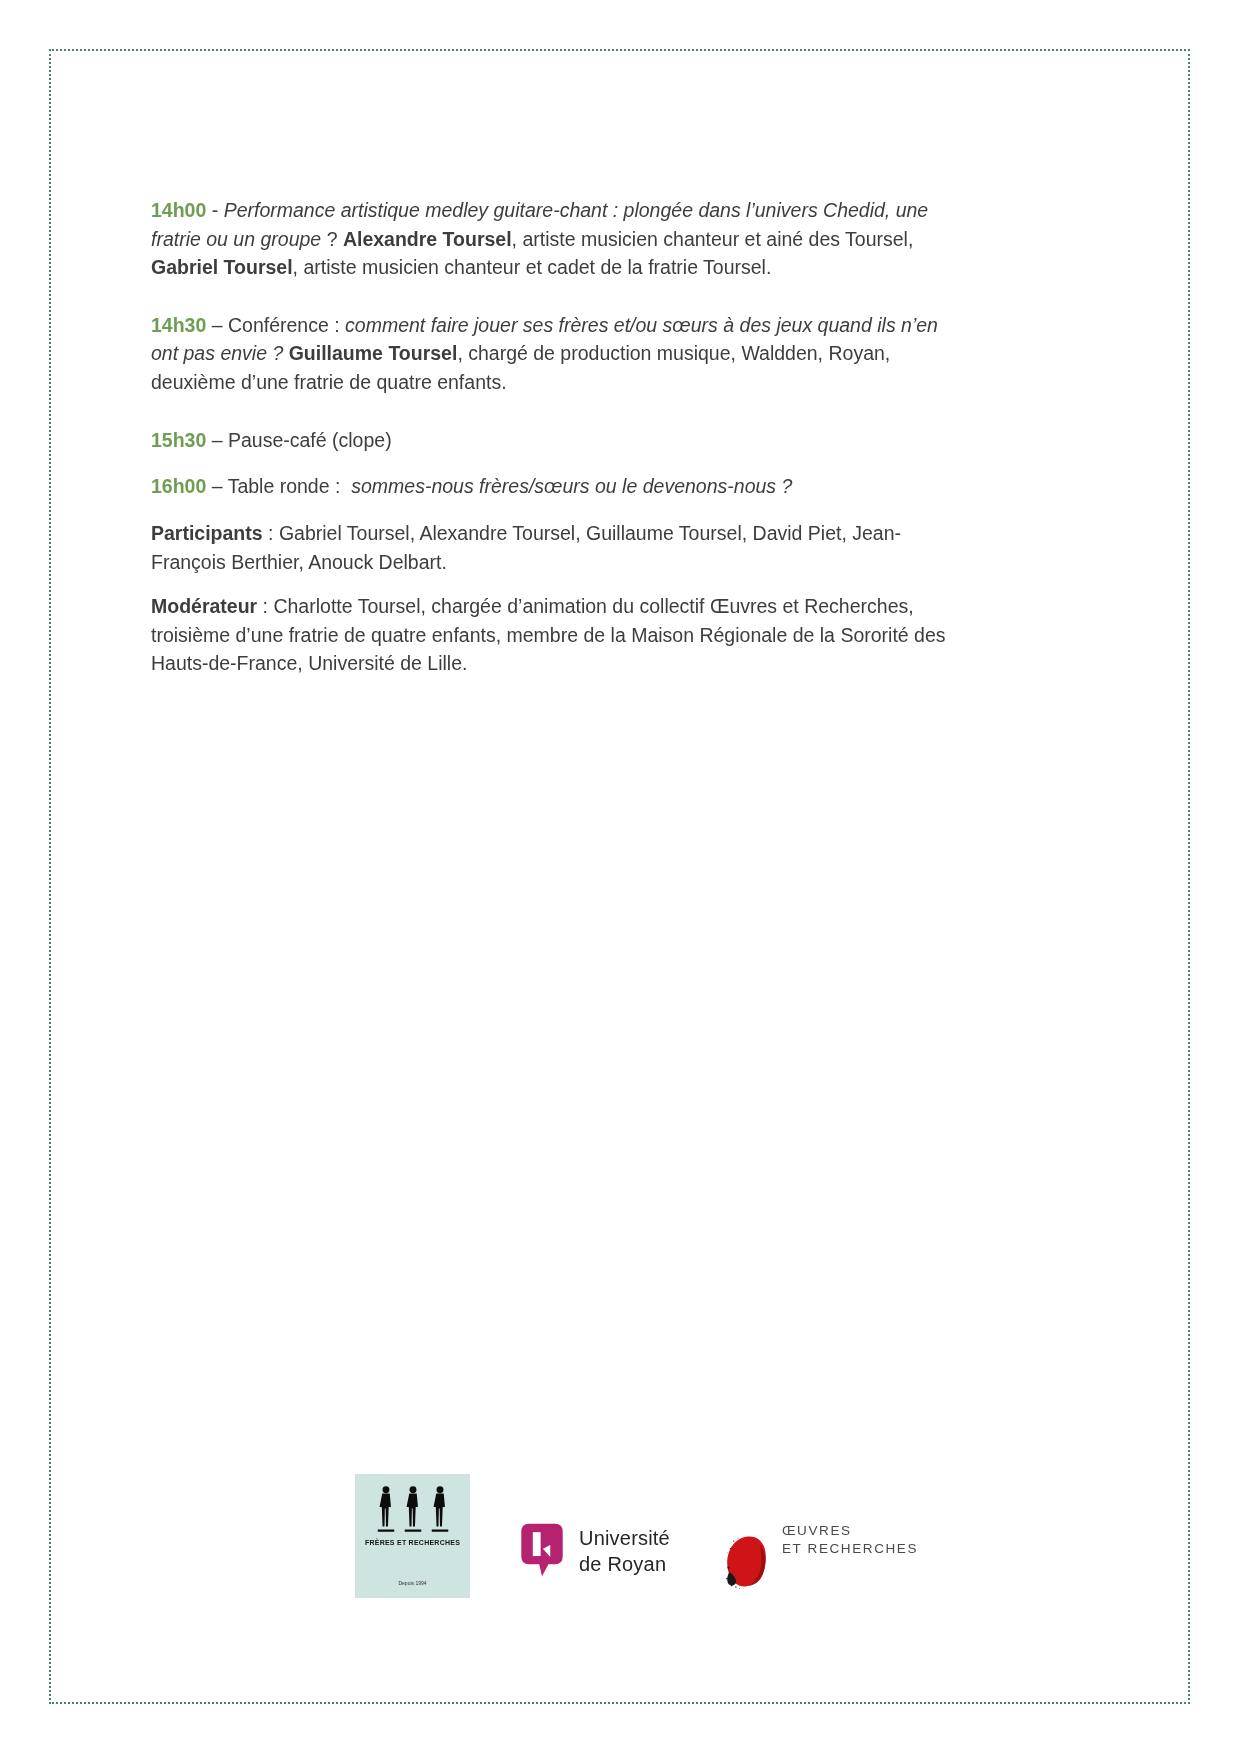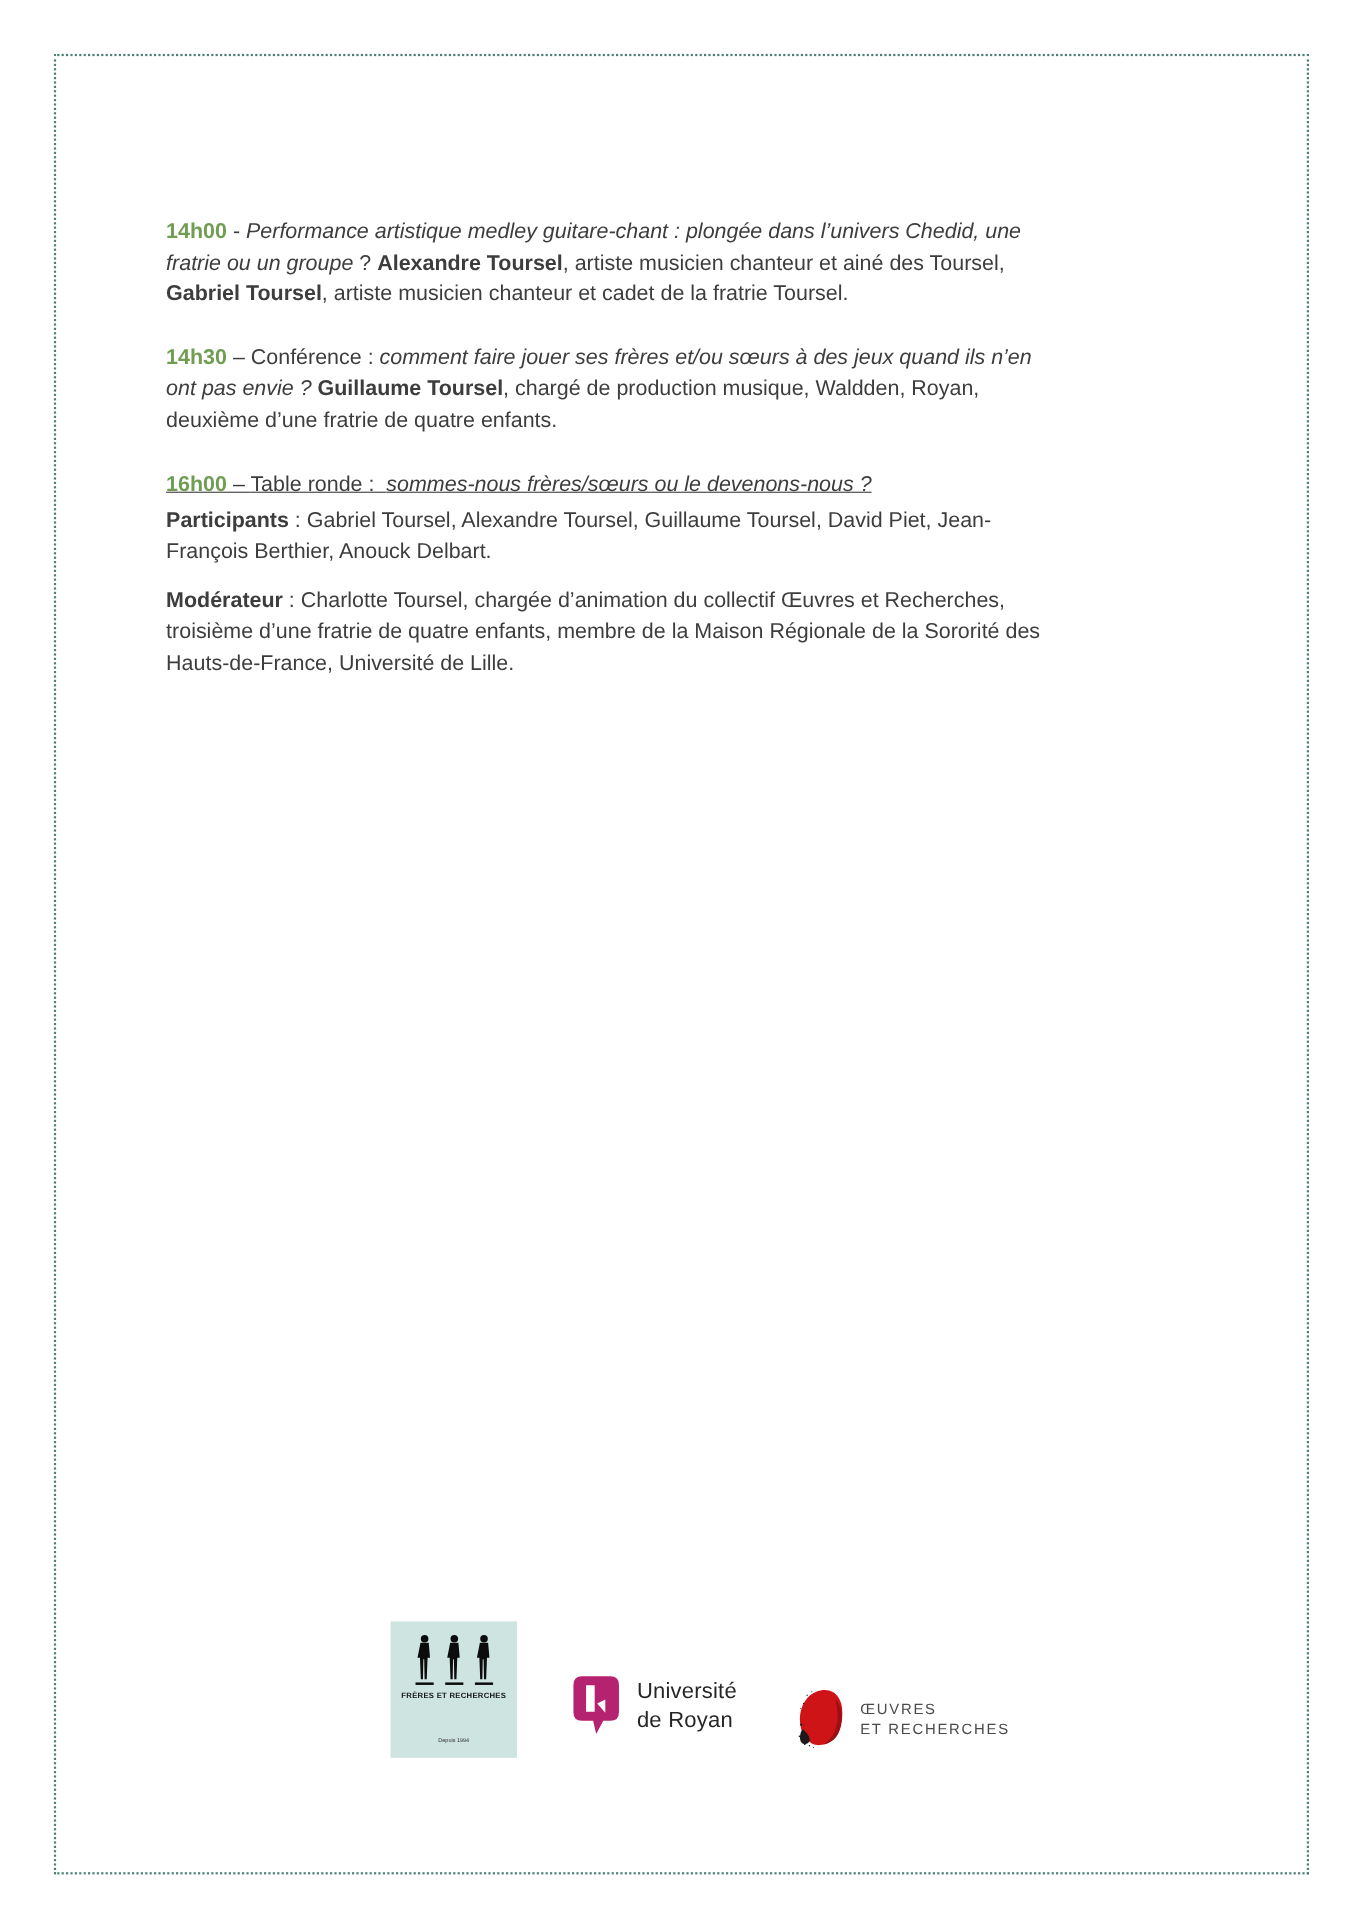--- a/index.html
+++ b/index.html
@@ -22,21 +22,21 @@
     border:2px dotted var(--border-color);
   }
   .content{
     position:absolute;left:151px;top:196px;width:818px;
     font-size:19.5px;line-height:28.5px;
   }
   .para{white-space:pre-wrap;margin:0 0 29px 0;}
   .para.tight{margin-bottom:16px;}
   .para.gap-lg{margin-bottom:30px;}
   .para.gap-md{margin-bottom:17px;}
-  .para.gap-sm{margin-bottom:4px;text-decoration:underline;}
+  .para.gap-sm{margin-bottom:19px;}
   .para.gap-end{}
   .time{color:var(--time-green);font-weight:bold;}
   .b{font-weight:bold;}
   .it{font-style:italic;}
 
   
   .logo-freres{
     position:absolute;left:355px;top:1474px;width:115px;height:124px;
     background:var(--freres-teal);
     display:flex;flex-direction:column;align-items:center;
@@ -55,39 +55,40 @@
     position:absolute;left:519px;top:1520px;
     display:flex;align-items:center;gap:14px;
   }
   .lille-icon svg{display:block;}
   .lille-text{
     font-size:20px;line-height:26px;color:#262626;letter-spacing:.2px;
   }
 
   .logo-oeuvres{
     position:absolute;left:722px;top:1522px;
-    display:flex;align-items:center;gap:12px;
+    display:flex;gap:12px;
   }
   .oeuvres-blob svg{display:block;}
   .oeuvres-text{
     font-size:13.5px;line-height:18px;color:#4a4a4a;letter-spacing:1.6px;
     white-space:nowrap;
   }
 </style>
 </head>
 <body>
 
 <div class="dotted-border"></div>
 
 <div class="content">
 
   <p class="para"><span class="time">14h00</span><span> - </span><span class="it">Performance artistique medley guitare-chant : plongée dans l’univers Chedid, une fratrie ou un groupe </span><span>? </span><span class="b">Alexandre Toursel</span><span>, artiste musicien chanteur et ainé des Toursel, </span><span class="b">Gabriel Toursel</span><span>, artiste musicien chanteur et cadet de la fratrie Toursel.</span></p>
 
   <p class="para gap-lg"><span class="time">14h30</span><span> – </span><span>Conférence : </span><span class="it">comment faire jouer ses frères et/ou sœurs à des jeux quand ils n’en ont pas envie ? </span><span class="b">Guillaume Toursel</span><span>, chargé de production musique, Waldden, Royan, deuxième d’une fratrie de quatre enfants.</span></p>
 
+  <p class="para gap-md"><span class="time">15h30</span><span> – </span><span>Pause-café (clope)</span></p>
 
   <p class="para gap-sm"><span class="time">16h00</span><span> – </span><span>Table ronde :  </span><span class="it">sommes-nous frères/sœurs ou le devenons-nous ?</span></p>
 
   <p class="para tight"><span class="b">Participants</span><span> : Gabriel Toursel, Alexandre Toursel, Guillaume Toursel, David Piet, Jean-François Berthier, Anouck Delbart.</span></p>
 
   <p class="para gap-end"><span class="b">Modérateur</span><span> : Charlotte Toursel, chargée d’animation du collectif Œuvres et Recherches, troisième d’une fratrie de quatre enfants, membre de la Maison Régionale de la Sororité des Hauts-de-France, Université de Lille.</span></p>
 
 
 </div>
 

